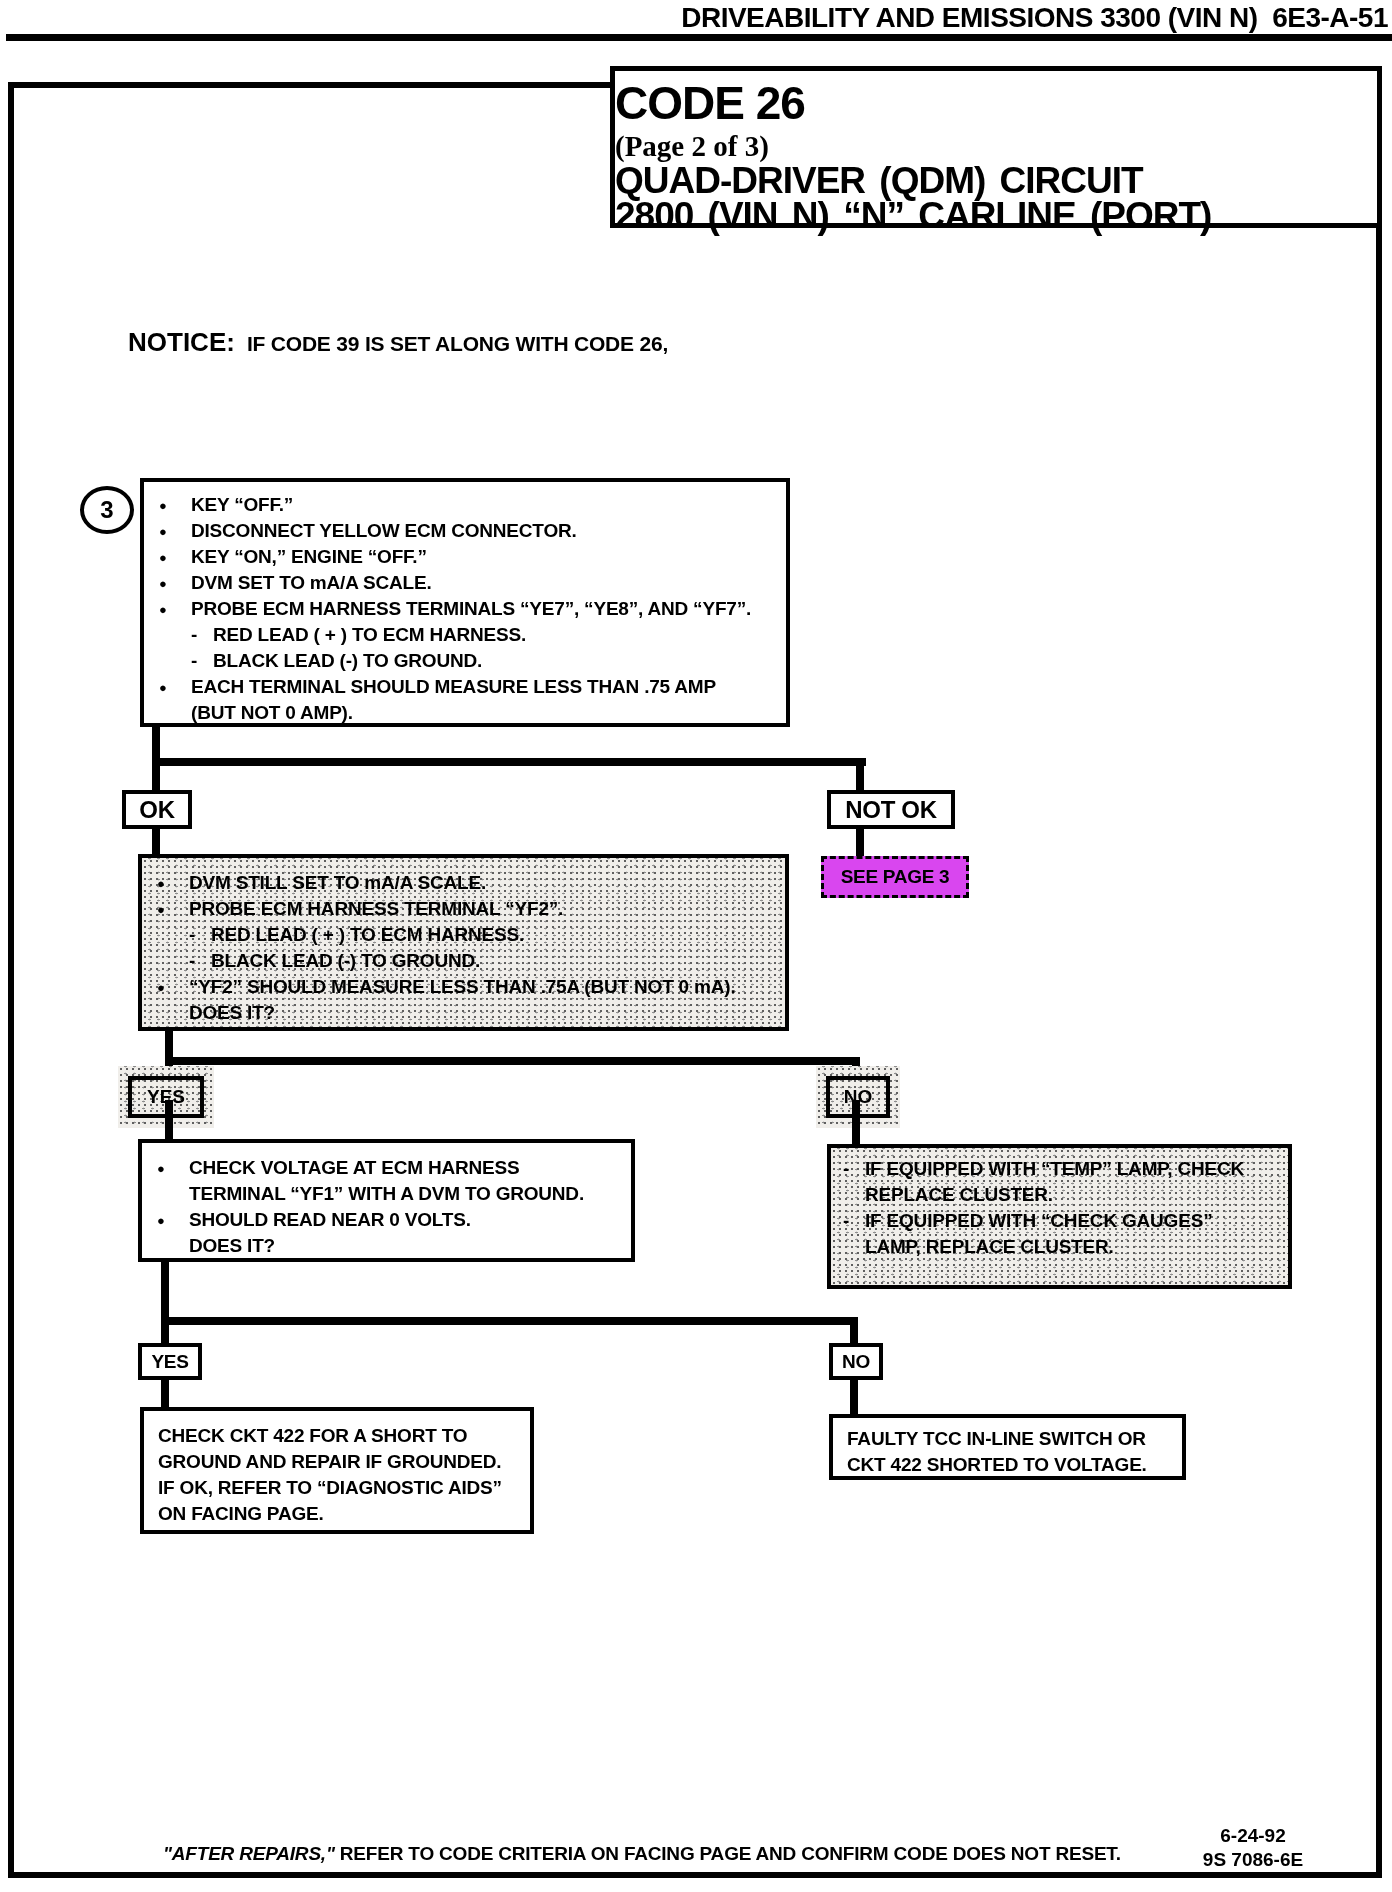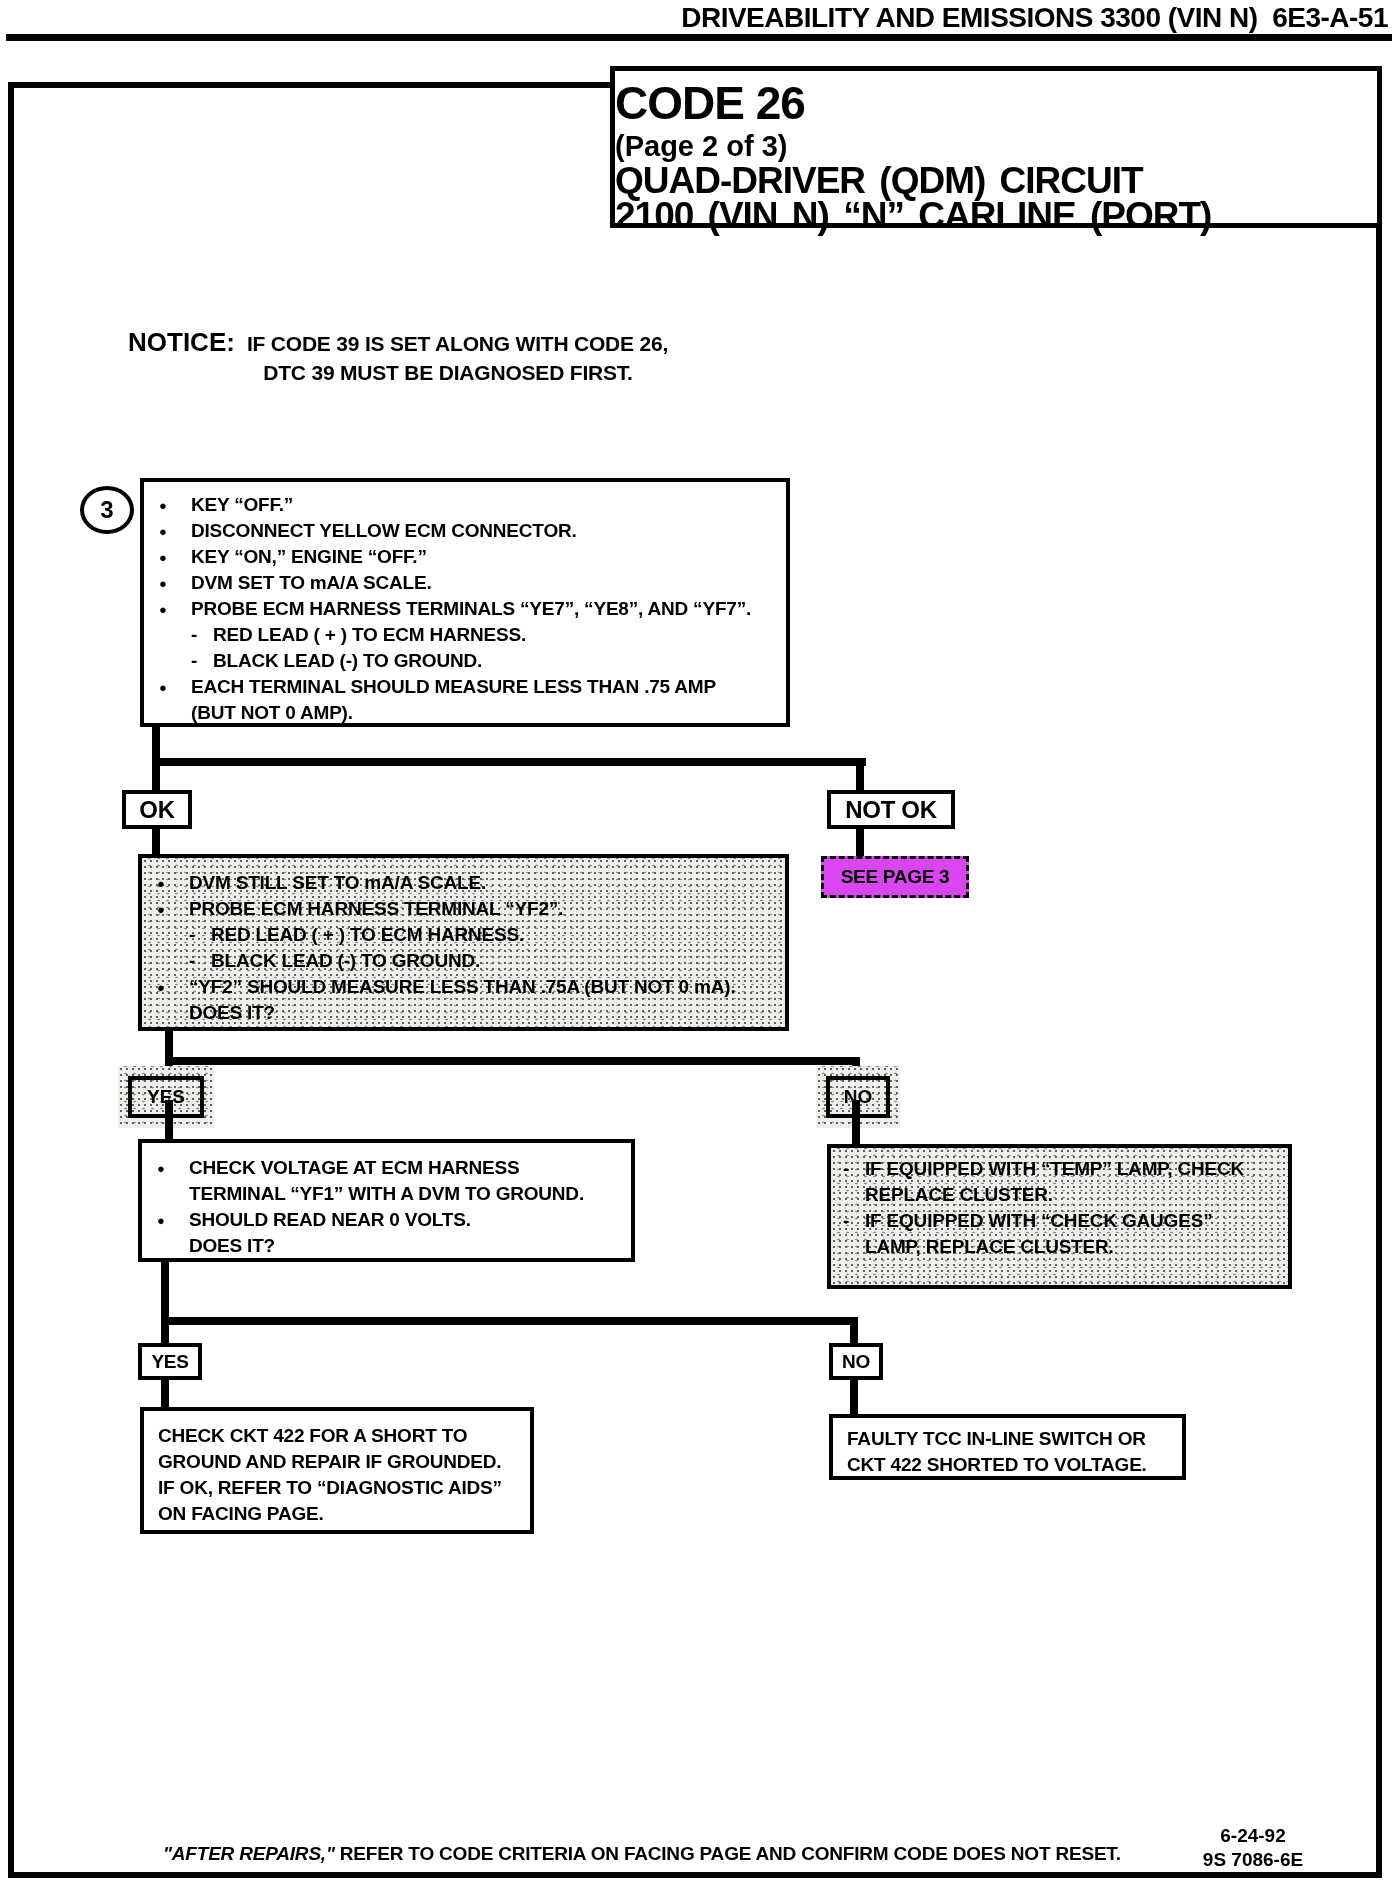--- a/index.html
+++ b/index.html
@@ -9,21 +9,21 @@
     overflow:hidden;
   }
   
   .header-title{position:absolute; top:2px; right:4px; font-size:28px; letter-spacing:-0.5px; white-space:pre;margin-left:24px;}
   .header-rule{position:absolute; top:34px; left:6px; width:1386px; height:7px; background:#000;}
   
   .page-border{position:absolute; left:8px; top:82px; width:1374px; height:1796px; border:6px solid #000; box-sizing:border-box;}
   
   .title-box{position:absolute; left:610px; top:66px; width:772px; height:162px; background:#fff; border:5px solid #000; box-sizing:border-box; text-align:left; z-index:3;}
   .tb-code{font-size:46px; line-height:52px; margin-top:6px; letter-spacing:-1px;}
-  .tb-page{font-size:29px; line-height:34px;}
+  .tb-page{font-size:29px; line-height:34px;font-family:Liberation Serif, serif;}
   .tb-line{font-size:37px; line-height:35px; letter-spacing:-1px; word-spacing:5px;}
   
   .notice{position:absolute; left:128px; top:328px; width:640px; font-size:21px; line-height:29px; letter-spacing:-0.2px;text-align:center;}
   .notice .nrow{display:flex; align-items:baseline;}
   .notice-label{font-size:26px; margin-right:12px; letter-spacing:0;}
   
   .step-badge{position:absolute; left:80px; top:486px; width:54px; height:48px; border:4px solid #000; border-radius:50%; box-sizing:border-box; display:flex; align-items:center; justify-content:center; font-size:24px;}
   
   .box{position:absolute; border:4px solid #000; background:#fff; box-sizing:border-box; font-size:19px; letter-spacing:-0.2px;}
   .pad10{padding-top:10px;} .pad12{padding-top:12px;} .pad8{padding-top:8px;}
@@ -64,29 +64,28 @@
 
   <div class="header-title">DRIVEABILITY AND EMISSIONS 3300 (VIN N)  6E3-A-51</div>
   <div class="header-rule"></div>
 
   <div class="page-border"></div>
 
   <div class="title-box">
     <div class="tb-code">CODE 26</div>
     <div class="tb-page">(Page 2 of 3)</div>
     <div class="tb-line">QUAD-DRIVER (QDM) CIRCUIT</div>
-    <div class="tb-line">2100 (VIN N) “N” CARLINE (PORT)</div>
+    <div class="tb-line">2800 (VIN N) “N” CARLINE (PORT)</div>
   </div>
 
   <div class="notice">
     <div class="nrow">
       <span class="notice-label">NOTICE:</span>
       <span>IF CODE 39 IS SET ALONG WITH CODE 26,</span>
     </div>
-    <div>DTC 39 MUST BE DIAGNOSED FIRST.</div>
   </div>
 
   <div class="step-badge">
     <span>3</span>
   </div>
 
   <div class="box pad10" style="left:140px; top:478px; width:650px; height:249px;">
       <div class="row t-b">
         <span class="bul">●</span>
         <span class="txt">KEY “OFF.”</span>

